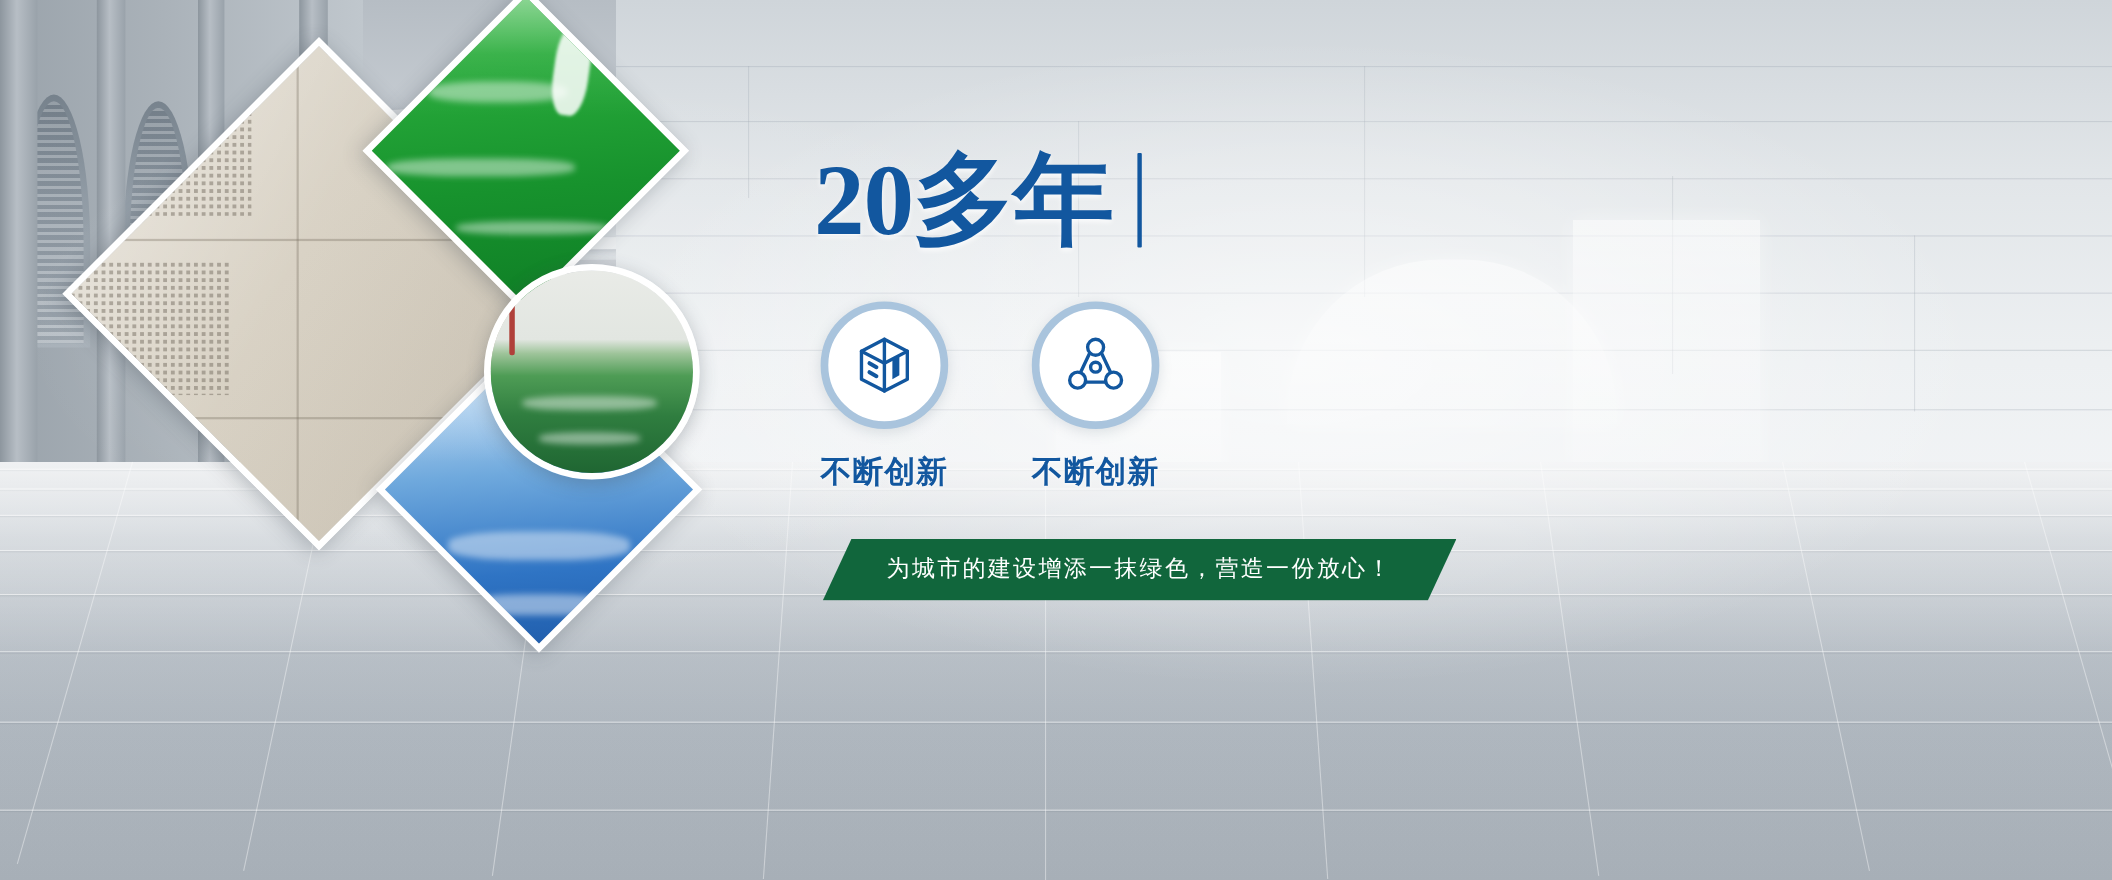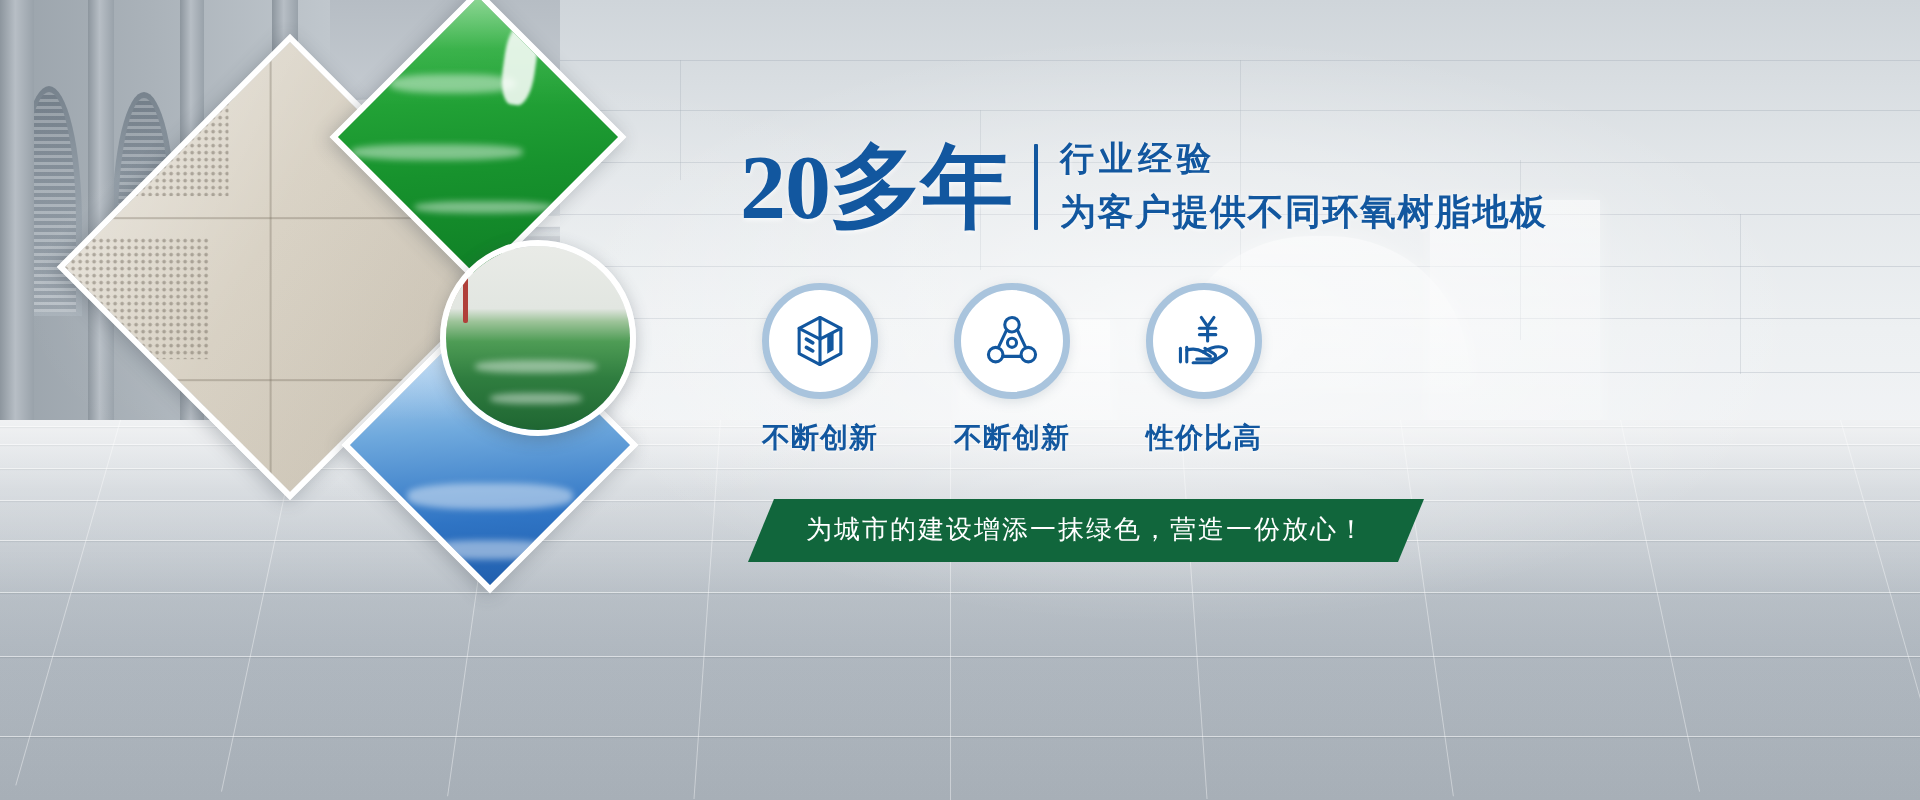--- a/index.html
+++ b/index.html
@@ -191,40 +191,40 @@
     font-size:34px; font-weight:700; color:#12579f; letter-spacing:5px;
     text-shadow:0 1px 4px rgba(255,255,255,0.8);
   }
   .head-sub2 {
     font-size:36px; font-weight:700; color:#12579f; letter-spacing:1.5px;
     white-space:nowrap; text-shadow:0 1px 4px rgba(255,255,255,0.8);
   }
 
   
   .features { display:flex; gap:44px; margin-top:46px; padding-left:6px; }
-  .feature { width:148px; display:flex; flex-direction:column; align-items:center; }
+  .feature { width:148px; display:flex; flex-direction:column; align-items:flex-start; }
   .f-circle {
     width:116px; height:116px; border-radius:50%;
     background:#ffffff; border:7px solid #a9c4dd;
     display:flex; align-items:center; justify-content:center;
     box-shadow:0 3px 12px rgba(90,110,130,0.18);
   }
   .f-circle svg { width:58px; height:58px; display:block; }
   .f-label {
     margin-top:20px; font-size:28px; font-weight:700; color:#12579f;
     white-space:nowrap; letter-spacing:1px;
     text-shadow:0 1px 3px rgba(255,255,255,0.8);
   }
 
   
   .ribbon-wrap { margin-top:42px; padding-left:8px; }
   .ribbon {
     display:inline-block; position:relative;
     background:#11663c; color:#ffffff;
-    font-size:26px; letter-spacing:2px; font-weight:400;
+    font-size:21px; letter-spacing:2px; font-weight:400;
     padding:13px 58px 15px 58px;
     clip-path:polygon(26px 0, 100% 0, calc(100% - 26px) 100%, 0 100%);
     box-shadow:0 3px 10px rgba(40,70,55,0.25);
   }
 </style>
 </head>
 <body>
 
 <div id="banner">
 
@@ -347,24 +347,20 @@
         <div style="position:absolute;left:9%;top:8%;width:5px;height:34%;background:#b0403a;border-radius:2px;"></div>
       </div>
     </div>
   </div>
 
   <div class="content">
 
     <div class="headline">
       <div class="big-num">20多年</div>
       <div class="divider"></div>
-      <div class="head-lines">
-        <div class="head-sub1">行业经验</div>
-        <div class="head-sub2">为客户提供不同环氧树脂地板</div>
-      </div>
     </div>
 
     <div class="features">
 
       <div class="feature">
         <div class="f-circle">
           <svg viewBox="0 0 64 64" fill="none" stroke="#12579f" stroke-width="3.4" stroke-linecap="round" stroke-linejoin="round">
             <path d="M32 6 L55 18 L55 46 L32 58 L9 46 L9 18 Z"></path>
             <path d="M32 6 L32 30 L55 18"></path>
             <path d="M32 30 L32 58"></path>
@@ -385,36 +381,20 @@
             <circle cx="50" cy="47" r="8"></circle>
             <circle cx="32" cy="34" r="5"></circle>
             <path d="M26 20 L17 39"></path>
             <path d="M38 20 L47 39"></path>
             <path d="M22 49 L42 49"></path>
           </svg>
         </div>
         <div class="f-label">不断创新</div>
       </div>
 
-      <div class="feature">
-        <div class="f-circle">
-          <svg viewBox="0 0 64 64" fill="none" stroke="#12579f" stroke-width="3.4" stroke-linecap="round" stroke-linejoin="round">
-            <path d="M29 6 L36 16 L43 6"></path>
-            <path d="M27 18 L45 18"></path>
-            <path d="M27 25 L45 25"></path>
-            <path d="M36 16 L36 32"></path>
-            <path d="M6 40 L6 55"></path>
-            <path d="M13 39 L13 55"></path>
-            <path d="M13 42 C20 40 26 41 31 44 L39 49"></path>
-            <path d="M24 52 L41 52 C45 52 46 48 43 46 L33 40"></path>
-            <path d="M31 44 C38 40 48 36 55 40 C58 42 57 45 54 47 L40 56 L20 56"></path>
-          </svg>
-        </div>
-        <div class="f-label">性价比高</div>
-      </div>
 
 
     </div>
 
     <div class="ribbon-wrap">
       <div class="ribbon">为城市的建设增添一抹绿色，营造一份放心！</div>
     </div>
 
   </div>
 </div>

